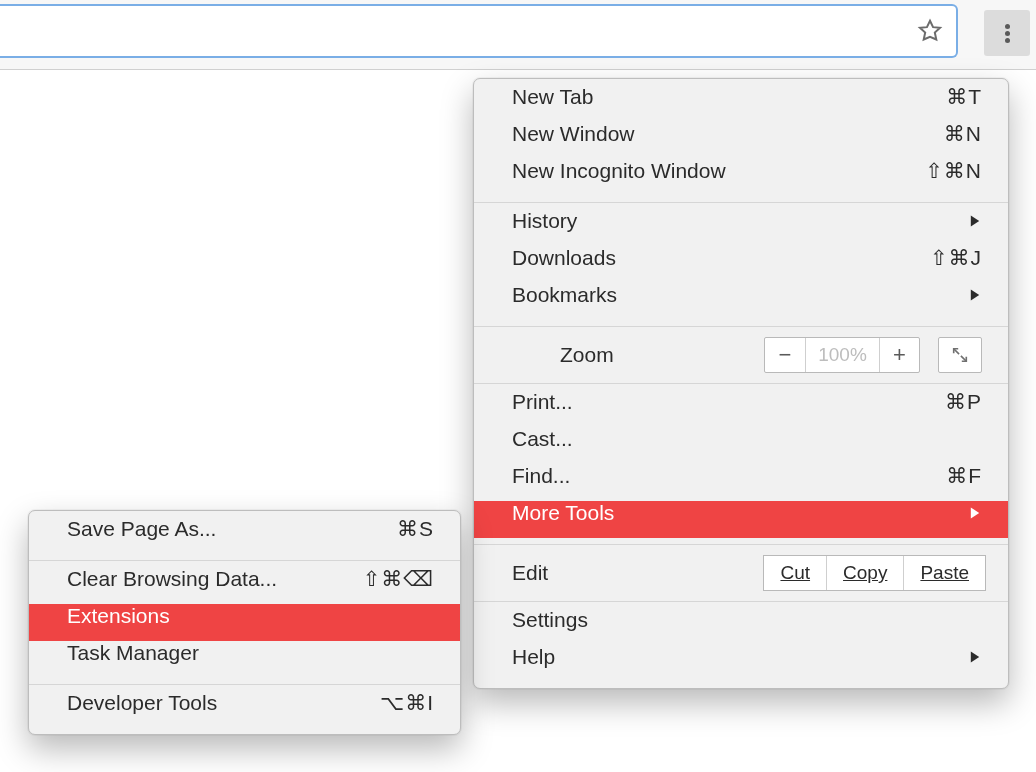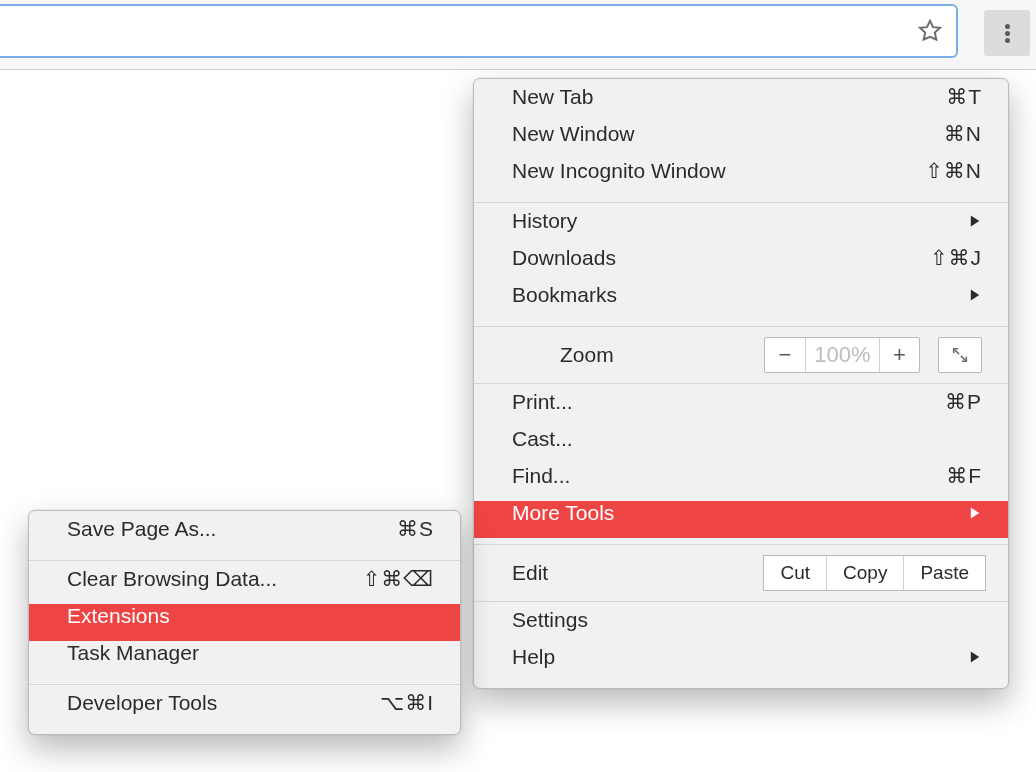--- a/index.html
+++ b/index.html
@@ -123,21 +123,21 @@
     width: 40px;
     display: flex; align-items: center; justify-content: center;
     font-size: 22px; color: #5a5a5a;
     border-left: 1px solid #cfcfcf;
     cursor: pointer;
   }
   .zoom-btn:first-child { border-left: none; }
   .zoom-value {
     width: 74px;
     display: flex; align-items: center; justify-content: center;
-    color: #bdbdbd; font-size: 22px;
+    color: #bdbdbd; font-size: 19px;
     border-left: 1px solid #cfcfcf;
   }
   .fullscreen-btn {
     width: 44px; height: 36px;
     margin-left: 18px;
     border: 1px solid #b9b9b9;
     border-radius: 2px;
     background: #ffffff;
     display: flex; align-items: center; justify-content: center;
     cursor: pointer;
@@ -151,20 +151,21 @@
     padding: 0 22px 0 38px;
   }
   .edit-row .label { flex: 1; }
   .edit-buttons {
     display: flex; align-items: stretch;
     height: 36px;
     border: 1px solid #b9b9b9;
     border-radius: 0;
     overflow: hidden;
     background: #ffffff;
+    text-decoration: underline;
   }
   .edit-btn {
     padding: 0 16px;
     display: flex; align-items: center; justify-content: center;
     font-size: 19px; color: #2b2b2b;
     border-left: 1px solid #cfcfcf;
     cursor: pointer;
   }
   .edit-btn:first-child { border-left: none; }
 

